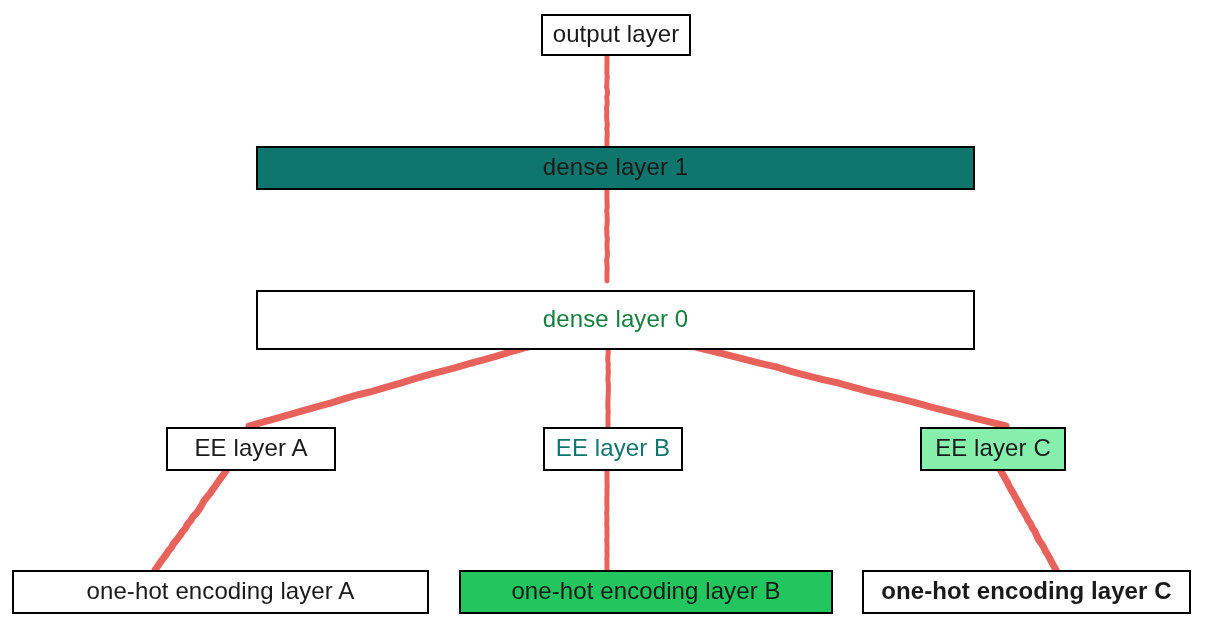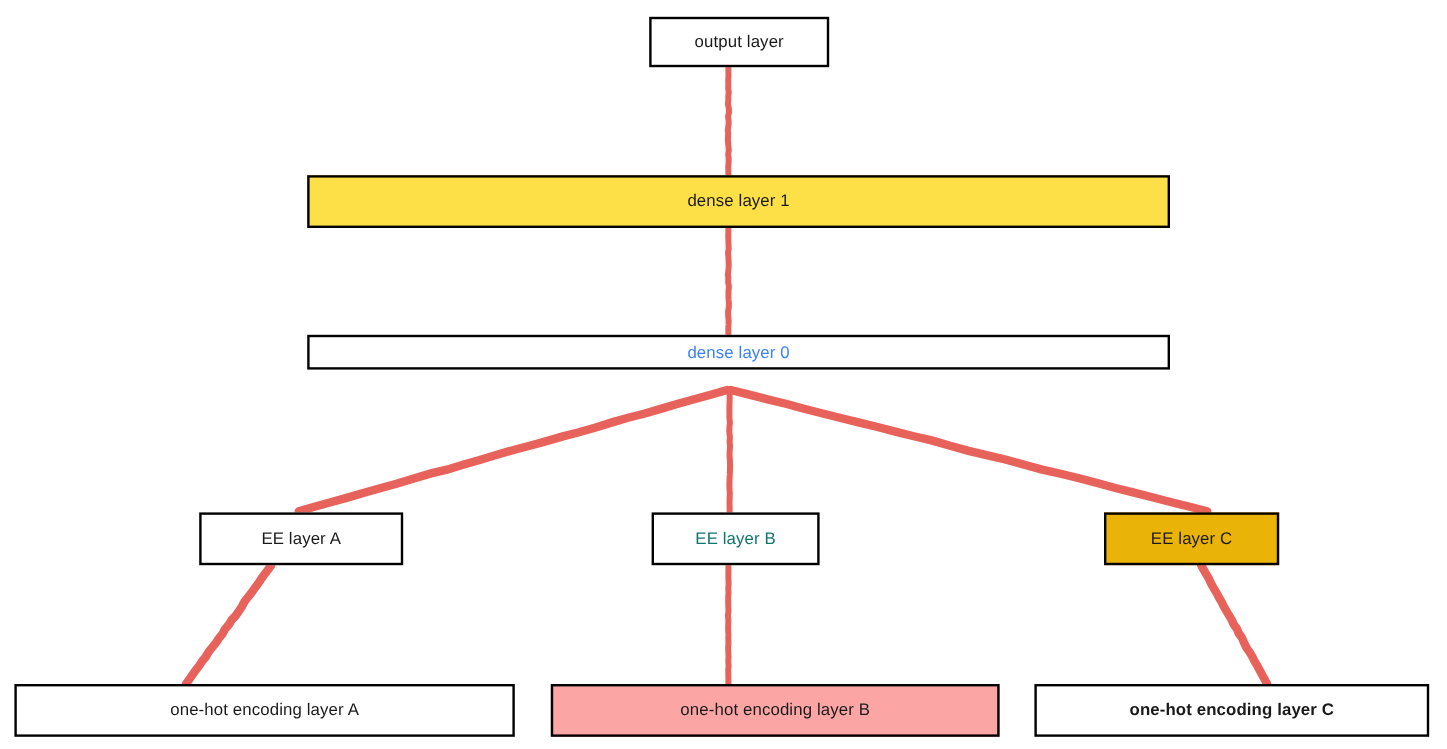--- a/index.html
+++ b/index.html
@@ -29,21 +29,21 @@
   }
   .node-box {
     position: absolute;
     box-sizing: border-box;
     border: 2px solid #000000;
     background: #ffffff;
     display: flex;
     align-items: center;
     justify-content: center;
     color: #1a1a1a;
-    font-size: 14px;
+    font-size: 24px;
     line-height: 1;
     letter-spacing: 0.1px;
     white-space: nowrap;
     font-family: "Liberation Sans", sans-serif;
   }
   .node-label {
     display: block;
     transform: translateY(-1px);
   }
   .edge-line {
@@ -89,39 +89,39 @@
           <path d="M 1056.00 570.00 L 1053.91 566.15 L 1051.76 562.35 L 1049.85 558.72 L 1047.69 554.70 L 1045.33 550.91 L 1043.49 547.01 L 1041.31 543.37 L 1038.75 539.90 L 1036.62 535.51 L 1034.95 531.43 L 1032.33 527.76 L 1030.67 523.90 L 1027.95 520.13 L 1026.57 516.72 L 1024.03 512.55 L 1021.81 508.87 L 1019.64 505.10 L 1018.06 501.73 L 1015.75 497.87 L 1013.85 494.13 L 1011.28 489.90 L 1009.27 486.42 L 1007.50 482.45 L 1005.29 478.74 L 1003.13 474.87 L 1001.00 471.00" stroke="#e8635c" stroke-width="7" fill="none" class="edge-line"></path>
           <path d="M 1056.00 570.00 L 1053.86 566.26 L 1051.99 562.43 L 1049.93 558.44 L 1047.67 554.34 L 1045.40 550.40 L 1043.48 547.68 L 1040.57 542.72 L 1039.88 539.20 L 1037.50 535.12 L 1034.03 531.40 L 1033.35 528.71 L 1031.10 524.11 L 1029.36 521.09 L 1026.01 517.41 L 1024.83 513.80 L 1021.23 508.41 L 1020.56 505.79 L 1017.54 500.96 L 1016.00 497.78 L 1013.82 494.43 L 1011.59 489.94 L 1009.12 486.20 L 1007.04 482.52 L 1005.41 478.83 L 1003.20 474.72 L 1001.00 471.00" stroke="#e8635c" stroke-width="4.4" stroke-opacity="0.55" fill="none" class="edge-line"></path>
         </g>
       </g>
   </svg>
 
   <div id="nodes-layer">
       <div class="node-box" style="left: 541px; top: 14px; width: 150px; height: 42px; border-color: rgb(0, 0, 0); background: rgb(255, 255, 255); color: rgb(26, 26, 26);">
         <span class="node-label">output layer</span>
       </div>
-      <div class="node-box" style="left: 256px; top: 146px; width: 719px; height: 44px; border-color: rgb(0, 0, 0); background: #fde047; color: rgb(26, 26, 26);">
+      <div class="node-box" style="left: 256px; top: 146px; width: 719px; height: 44px; border-color: rgb(0, 0, 0); background: #0f766e; color: rgb(26, 26, 26);">
         <span class="node-label">dense layer 1</span>
       </div>
-      <div class="node-box" style="left: 256px; top: 279px; width: 719px; height: 29px; border-color: rgb(0, 0, 0); background: rgb(255, 255, 255); color: #3b82f6;">
+      <div class="node-box" style="left: 256px; top: 290px; width: 719px; height: 60px; border-color: rgb(0, 0, 0); background: rgb(255, 255, 255); color: #15803d;">
         <span class="node-label">dense layer 0</span>
       </div>
       <div class="node-box" style="left: 166px; top: 427px; width: 170px; height: 44px; border-color: rgb(0, 0, 0); background: rgb(255, 255, 255); color: rgb(26, 26, 26);">
         <span class="node-label">EE layer A</span>
       </div>
       <div class="node-box" style="left: 543px; top: 427px; width: 140px; height: 44px; border-color: rgb(0, 0, 0); background: rgb(255, 255, 255); color: #0f766e;">
         <span class="node-label">EE layer B</span>
       </div>
-      <div class="node-box" style="left: 920px; top: 427px; width: 146px; height: 44px; border-color: rgb(0, 0, 0); background: #eab308; color: rgb(26, 26, 26);">
+      <div class="node-box" style="left: 920px; top: 427px; width: 146px; height: 44px; border-color: rgb(0, 0, 0); background: #86efac; color: rgb(26, 26, 26);">
         <span class="node-label">EE layer C</span>
       </div>
       <div class="node-box" style="left: 12px; top: 570px; width: 417px; height: 44px; border-color: rgb(0, 0, 0); background: rgb(255, 255, 255); color: rgb(26, 26, 26);">
         <span class="node-label">one-hot encoding layer A</span>
       </div>
-      <div class="node-box" style="left: 459px; top: 570px; width: 374px; height: 44px; border-color: rgb(0, 0, 0); background: #fca5a5; color: rgb(26, 26, 26);">
+      <div class="node-box" style="left: 459px; top: 570px; width: 374px; height: 44px; border-color: rgb(0, 0, 0); background: #22c55e; color: rgb(26, 26, 26);">
         <span class="node-label">one-hot encoding layer B</span>
       </div>
       <div class="node-box" style="left: 862px; top: 570px; width: 329px; height: 44px; border-color: rgb(0, 0, 0); background: rgb(255, 255, 255); color: rgb(26, 26, 26); font-weight: bold;">
         <span class="node-label">one-hot encoding layer C</span>
       </div>
     </div>
 
 </div>
 
 </body></html>

